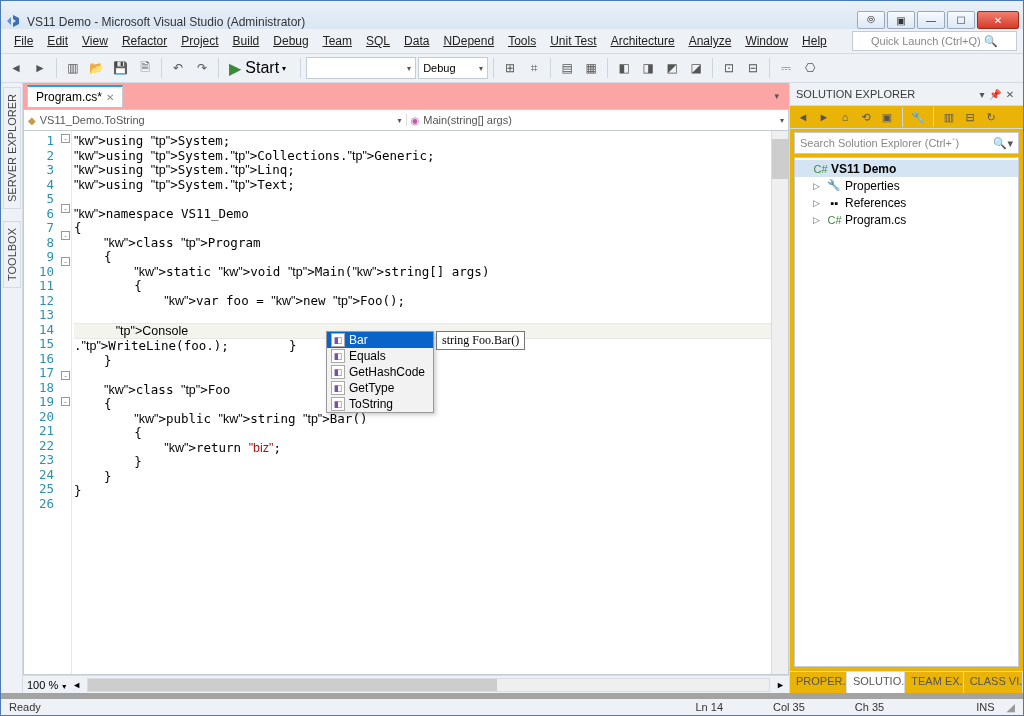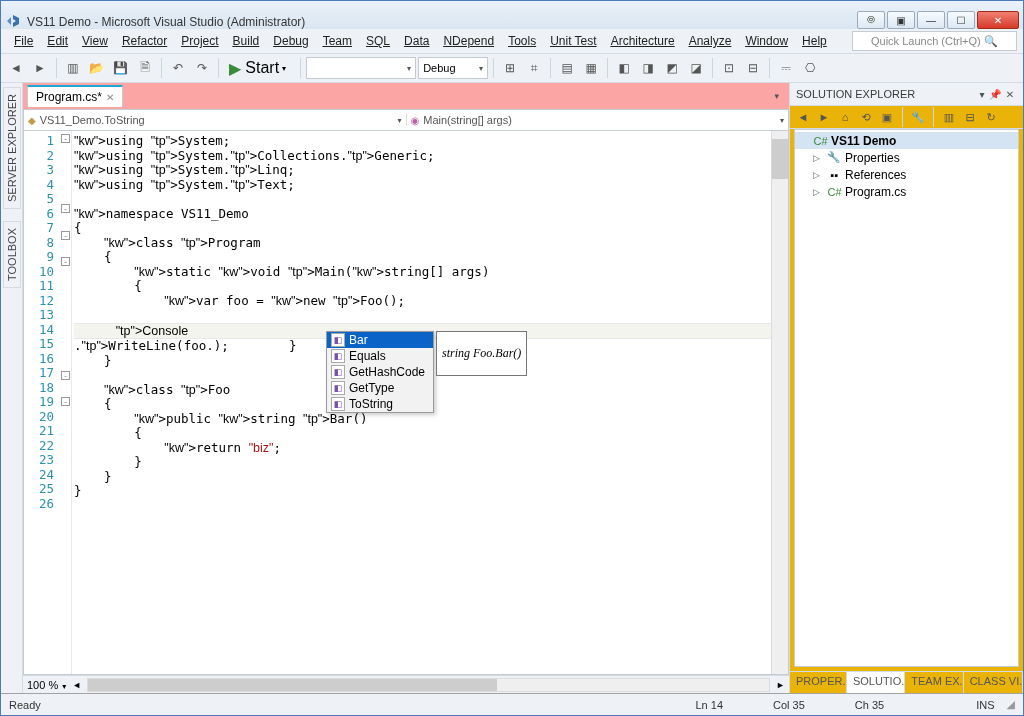--- a/index.html
+++ b/index.html
@@ -42,21 +42,21 @@
 .outline .box{width:9px;height:9px;border:1px solid #999;margin:3px auto 0;font-size:8px;line-height:7px;text-align:center;color:#666;}
 .code { flex:1; font-family:Consolas,monospace; font-size:12.5px; line-height:14.5px; padding:3px 0 0 2px; white-space:pre; color:#000; overflow:hidden;} .st{color:#a31515;}
 .curline{background:#f4f4ee;display:block;border-top:1px solid #e8e8e8;border-bottom:1px solid #e8e8e8;}
 .vscroll{width:17px;background:#efefef;border-left:1px solid #dcdcdc;}
 .vscroll .thumb{background:#cdcdcd;height:40px;margin-top:8px;}
 .intellisense { position:absolute; left:302px; top:200px; background:#f2f2f2; border:1px solid #9a9a9a; font-size:12px; width:108px; box-shadow:2px 2px 4px rgba(0,0,0,.2);}
 .intellisense .row{display:flex;align-items:center;padding:1px 4px;gap:4px;}
 .intellisense .row.sel{background:#0a63c6;color:#fff;}
 .intellisense .ico{width:14px;height:14px;display:inline-flex;align-items:center;justify-content:center;font-size:9px;color:#7a4fb0;border:1px solid #aaa;background:#fff;}
 .intellisense .row.sel .ico{background:#fff;}
-.tooltip{position:absolute;left:412px;top:200px;background:#fff;border:1px solid #777;padding:14px 5px;font-size:12px;font-family:"Segoe UI";font-style:italic;}
+.tooltip{position:absolute;left:412px;top:200px;background:#fff;border:1px solid #777;padding:1px 5px;font-size:12px;font-family:"Segoe UI";}
 .zoombar{height:18px;background:#eef2f6;border-top:1px solid #d4dbe2;display:flex;align-items:center;font-size:11px;padding:0 4px;}
 .zoombar .dd{font-size:8px;margin-left:4px;}
 .hscroll{flex:1;height:14px;background:#efefef;margin:0 6px;border:1px solid #dcdcdc;position:relative;}
 .hscroll .thumb{position:absolute;left:0;top:0;bottom:0;width:60%;background:#cdcdcd;}
 .rightpane{width:234px;display:flex;flex-direction:column;border-left:1px solid #d4dbe2;background:#eab308;}
 .panehdr{height:22px;display:flex;align-items:center;padding:0 6px;font-size:11px;color:#3a3a3a;background:#eef2f6;}
 .panehdr .title{flex:1;}
 .panehdr .ctl{width:14px;text-align:center;color:#555;font-size:10px;}
 .se-toolbar{height:24px;display:flex;align-items:center;gap:3px;padding:0 4px;border-top:1px solid #d4dbe2;border-bottom:1px solid #d4dbe2;}
 .se-toolbar .tbtn{width:18px;height:18px;font-size:11px;}
@@ -64,21 +64,21 @@
 .se-search .mag{margin-left:auto;color:#555;}
 .tree{flex:1;background:#fff;border:1px solid #c3cbd3;margin:0 4px 4px;font-size:12px;padding:2px 0;overflow:auto;}
 .tree .node{display:flex;align-items:center;height:17px;padding-left:4px;gap:3px;}
 .tree .node.sel{background:#d5e4f3;}
 .tree .exp{width:11px;color:#666;font-size:9px;}
 .tree .ficon{width:15px;font-size:11px;text-align:center;}
 .bottom-tabs{height:22px;display:flex;border-top:1px solid #d4dbe2;font-size:11px;}
 .bottom-tabs .bt{padding:3px 6px;color:#555;border-right:1px solid #d4dbe2;white-space:nowrap;overflow:hidden;}
 .bottom-tabs .bt.active{background:#fff;}
 .errortabs{height:22px;display:flex;align-items:center;font-size:11px;padding:0 4px;gap:18px;border-top:1px solid #d4dbe2;background:#eef2f6;}
-.statusbar{height:22px;background:#eef2f6;border-top:1px solid #a3a3a3;display:flex;align-items:center;font-size:11px;padding:0 8px;color:#333;}
+.statusbar{height:22px;background:#eef2f6;border-top:6px solid #a3a3a3;display:flex;align-items:center;font-size:11px;padding:0 8px;color:#333;}
 .statusbar .cell{margin-left:50px;}
 .statusbar .ready{margin-right:auto;margin-left:0;}
 .grip{margin-left:12px;color:#999;}
 svg{display:block;}
 </style>
 </head>
 <body>
 
 <div class="window">
   <div class="titlebar">
@@ -300,20 +300,24 @@
         <div class="tbtn">⌂</div>
         <div class="tbtn">⟲</div>
         <div class="tbtn">▣</div>
         <div class="tsep"></div>
         <div class="tbtn">🔧</div>
         <div class="tsep"></div>
         <div class="tbtn">▥</div>
         <div class="tbtn">⊟</div>
         <div class="tbtn">↻</div>
       </div>
+      <div class="se-search">
+        <span>Search Solution Explorer (Ctrl+´)</span>
+        <span class="mag">🔍▾</span>
+      </div>
       <div class="tree">
         <div class="node sel">
           <span class="exp"></span>
             <span class="ficon" style="color:#3a8a3a;">C#</span>
           <b>VS11 Demo</b>
         </div>
         <div class="node" style="padding-left:18px;">
           <span class="exp">▷</span>
             <span class="ficon">🔧</span>
           <span>Properties</span>

